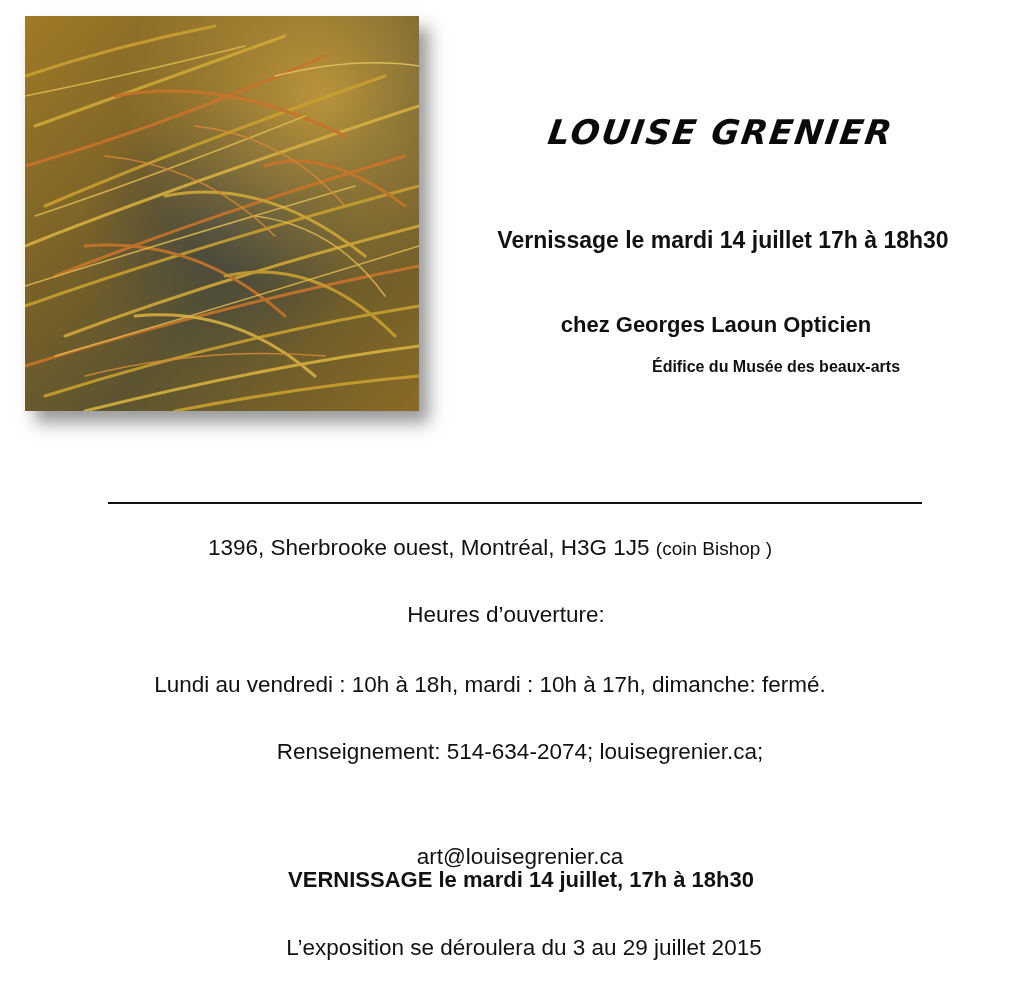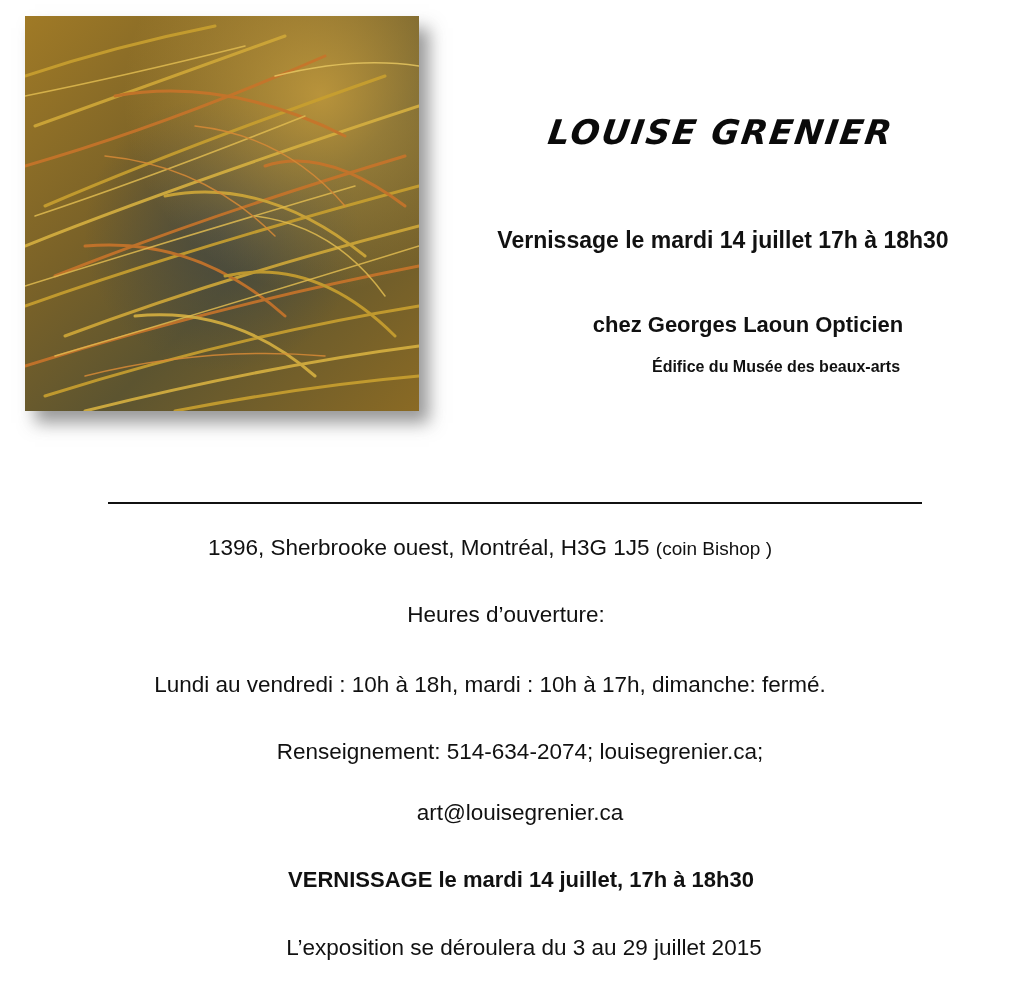--- a/index.html
+++ b/index.html
@@ -112,34 +112,34 @@
       <path d="M60 360 Q180 330 300 340" stroke="#d88a36"></path>
       <path d="M250 60 Q330 40 394 50" stroke="#e6c660"></path>
     </g>
   </svg>
 </div>
 
 <div class="line title" style="left:721px; top:132px;">LOUISE GRENIER</div>
 
 <div class="line bold24" style="left:723px; top:240px;">Vernissage le mardi 14 juillet 17h à 18h30</div>
 
-<div class="line bold22" style="left:748px; top:325px;">chez Georges Laoun Opticien</div>
+<div class="line bold22" style="left:716px; top:325px;">chez Georges Laoun Opticien</div>
 
 <div class="line bold17" style="left:748px; top:367px;">Édifice du Musée des beaux-arts</div>
 
 <div class="rule"></div>
 
 <div class="line reg23" style="left:490px; top:548px;text-align:right;">
   <span>1396, Sherbrooke ouest, Montréal, H3G 1J5</span>
   <span class="small">(coin Bishop )</span>
 </div>
 
 <div class="line reg23" style="left:506px; top:615px;">Heures d’ouverture:</div>
 
 <div class="line reg23" style="left:490px; top:685px;">Lundi au vendredi : 10h à 18h, mardi : 10h à 17h, dimanche: fermé.</div>
 
 <div class="line reg23" style="left:520px; top:752px;">Renseignement:  514-634-2074; louisegrenier.ca;</div>
 
-<div class="line reg23" style="left:520px; top:813px;text-align:center;">art@louisegrenier.ca</div>
+<div class="line reg23" style="left:520px; top:857px;text-align:center;">art@louisegrenier.ca</div>
 
 <div class="line bold22" style="left:521px; top:880px;">VERNISSAGE le mardi 14 juillet, 17h à 18h30</div>
 
 <div class="line reg23" style="left:524px; top:948px;">L’exposition  se déroulera du 3 au 29 juillet 2015</div>
 
 </body></html>

